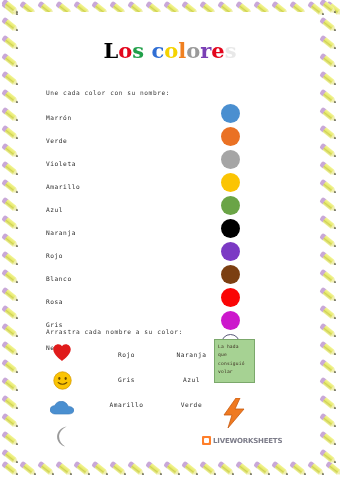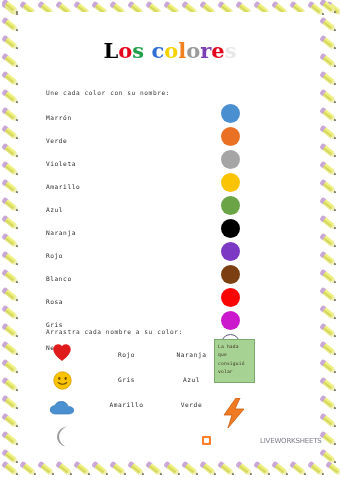--- a/index.html
+++ b/index.html
@@ -231,26 +231,25 @@
     position: absolute;
     left: 2px;
     top: 2px;
     width: 5px;
     height: 5px;
     background: #ffffff;
     border-radius: 1px;
   }
   #watermark .wm-text {
     font-family: "DejaVu Sans", sans-serif;
-    font-weight: normal;
+    font-weight: bold;
     font-size: 7px;
     color: #7d7d8a;
     letter-spacing: -0.2px;
     white-space: nowrap;
-    margin-left: 47px;
   }
 </style>
 </head>
 <body>
 
 <div id="page">
 
   <div class="pencil-border pb-top" id="pb-top">
       <div class="pencil" style="left: 1px; top: 6px; transform: rotate(38deg);">
         <span class="eraser"></span>

